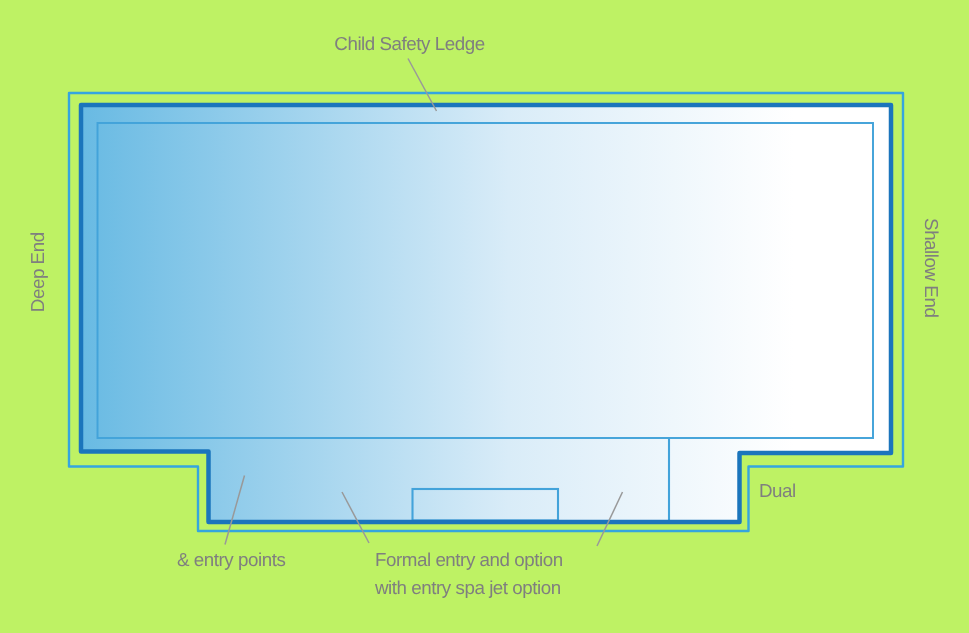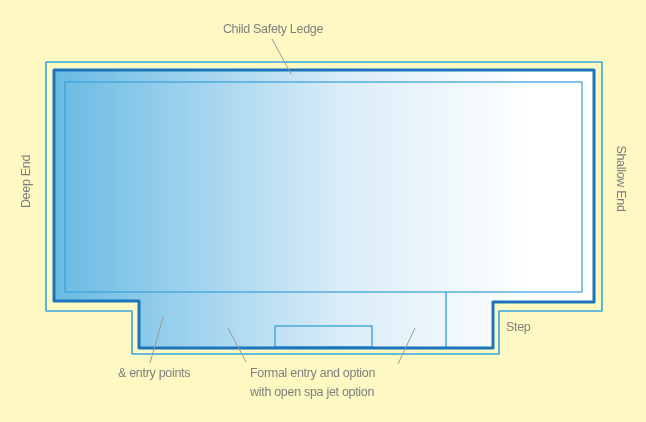--- a/index.html
+++ b/index.html
@@ -1,20 +1,20 @@
 <!DOCTYPE html>
 <html style="--outline_light: #35a5df; --outline_dark: #1b75bc; --water_line: #43a3da; --gradient_deep: #68bae3; --gradient_mid: #d9ecf8; --gradient_shallow: #ffffff; --label_text: #7f7f7f; --leader_line: #999999;"><head>
 <meta charset="utf-8">
 <style>
   html, body { margin: 0; padding: 0; background: #ffffff; }
   .stage {
     position: relative;
     width: 646px;
     height: 422px;
-    background: #fef9c3;
+    background: #bef264;
     overflow: hidden;
     font-family: "Liberation Sans", sans-serif;
   }
   .stage svg { position: absolute; left: 0; top: 0; }
 
   .label {
     position: absolute;
     color: var(--label_text, #7f7f7f);
     font-size: 12.5px;
     letter-spacing: -0.3px;
@@ -67,24 +67,24 @@
     <line class="leader" x1="228" y1="328" x2="246" y2="362"></line>
     <line class="leader" x1="415" y1="328" x2="398" y2="364"></line>
   </svg>
 
   <div class="label center" style="left:173px; top:20px; width:200px;">Child Safety Ledge</div>
 
   <div class="label center rot-left" style="left:-14px; top:172px; width:80px;">Deep End</div>
 
   <div class="label center rot-right" style="left:575px; top:169px; width:90px;">Shallow End</div>
 
-  <div class="label" style="left:506px; top:318px;">Step</div>
+  <div class="label" style="left:506px; top:318px;">Dual</div>
 
   <div class="label" style="left:118px; top:364px;">
     <div>&amp; entry points</div>
   </div>
 
   <div class="label" style="left:250px; top:364px;">
     <div>Formal entry and option</div>
-    <div>with open spa jet option</div>
+    <div>with entry spa jet option</div>
   </div>
 
 </div>
 
 </body></html>

